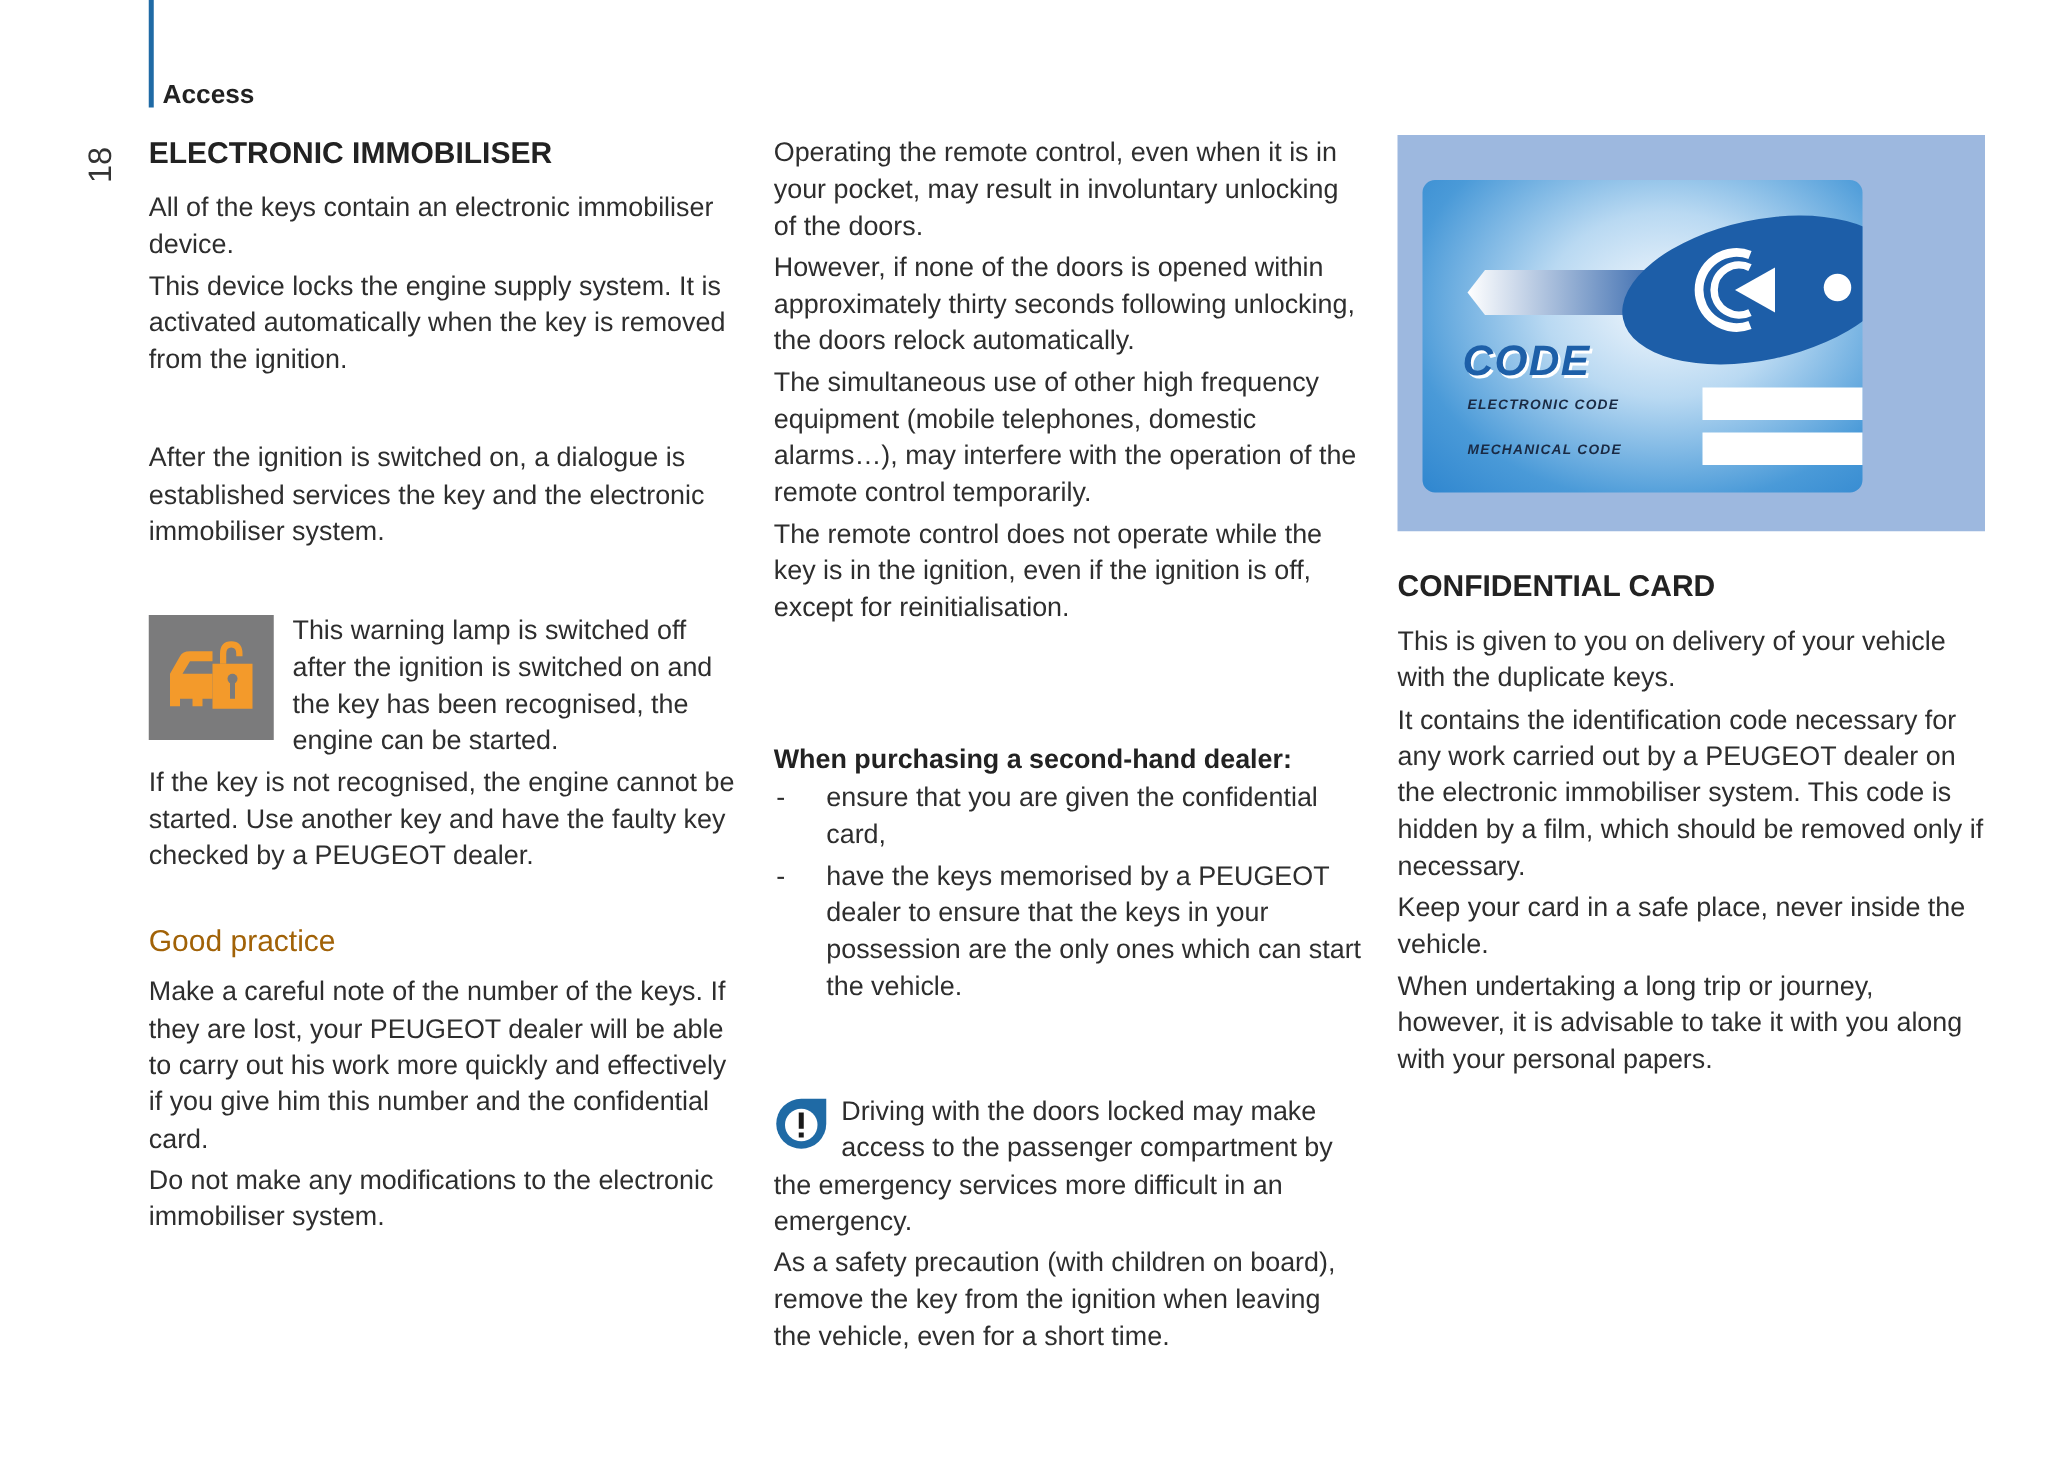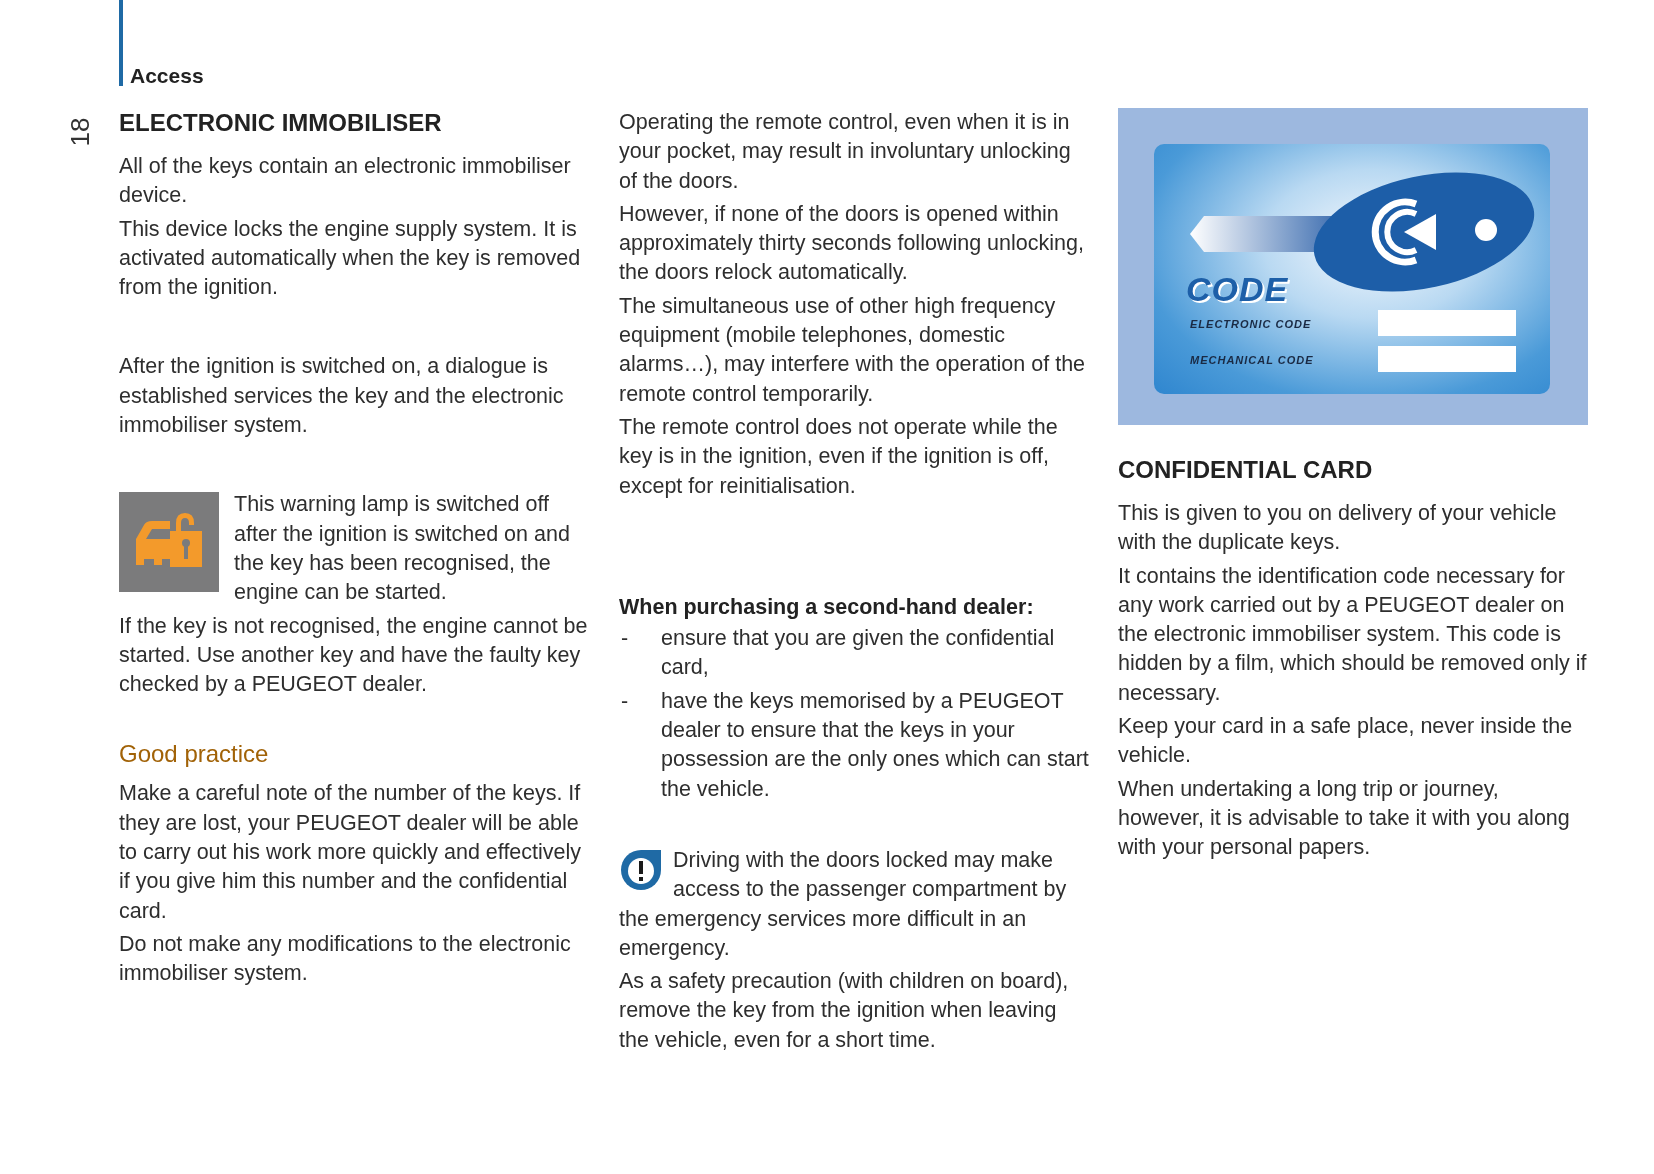--- a/index.html
+++ b/index.html
@@ -19,24 +19,24 @@
   .gap-lg { height: 46px; }
   .gap-md { height: 36px; }
   .lamp-block { display: flex; align-items: flex-start; margin-bottom: 4px; }
   .lamp-icon { width: 100px; height: 100px; background: #7b7b7c; flex: 0 0 100px; margin-right: 15px; margin-top: 2px;
                display:flex; align-items:center; justify-content:center; }
   .lamp-text p { margin: 0; }
   .bold-lead { font-weight: bold; font-size: 21.5px; line-height: 29.3px; margin-bottom: 2px; color:#222; }
   ul.dash { list-style: none; margin: 0; padding: 0; }
   ul.dash li { position: relative; padding-left: 42px; font-size: 21.5px; line-height: 29.3px; margin-bottom: 4px; color:#2e2e2e; }
   ul.dash li .dash-mark { position: absolute; left: 2px; top: 0; }
-  .warn-block { position: relative; }
+  .warn-block { position: relative; margin-top: 29px; }
   .warn-icon { float: left; width: 44px; height: 44px; margin: 2px 10px 0 0; }
   .card-figure { width: 470px; height: 317px; background: #9db8df; position: relative; margin-bottom: 30px; }
-  .card-inner { position: absolute; left: 36px; top: 36px; width: 396px; height: 250px; border-radius: 10px;
+  .card-inner { position: absolute; left: 20px; top: 36px; width: 352px; height: 250px; border-radius: 10px;
                 background: radial-gradient(ellipse at 55% 40%, #f4f8fd 0%, #b9d9f2 35%, #4a9ad8 75%, #2f86cf 100%); overflow: hidden; text-align: center; }
   .card-code-title { position: absolute; left: 32px; top: 126px; font-size: 34px; font-weight: bold; font-style: italic;
                      color: #1d5fa8; letter-spacing: 1px; text-shadow: 2px 2px 0 #ffffff; }
   .card-field-label { position: absolute; left: 36px; font-size: 11px; font-weight: bold; font-style: italic; color: #1a2a44; letter-spacing: 1px; }
   .card-field-box { position: absolute; left: 224px; width: 138px; height: 26px; background: #ffffff; }
   .key-svg { position: absolute; left: 0; top: 0; }
 </style>
 </head>
 <body>
 

